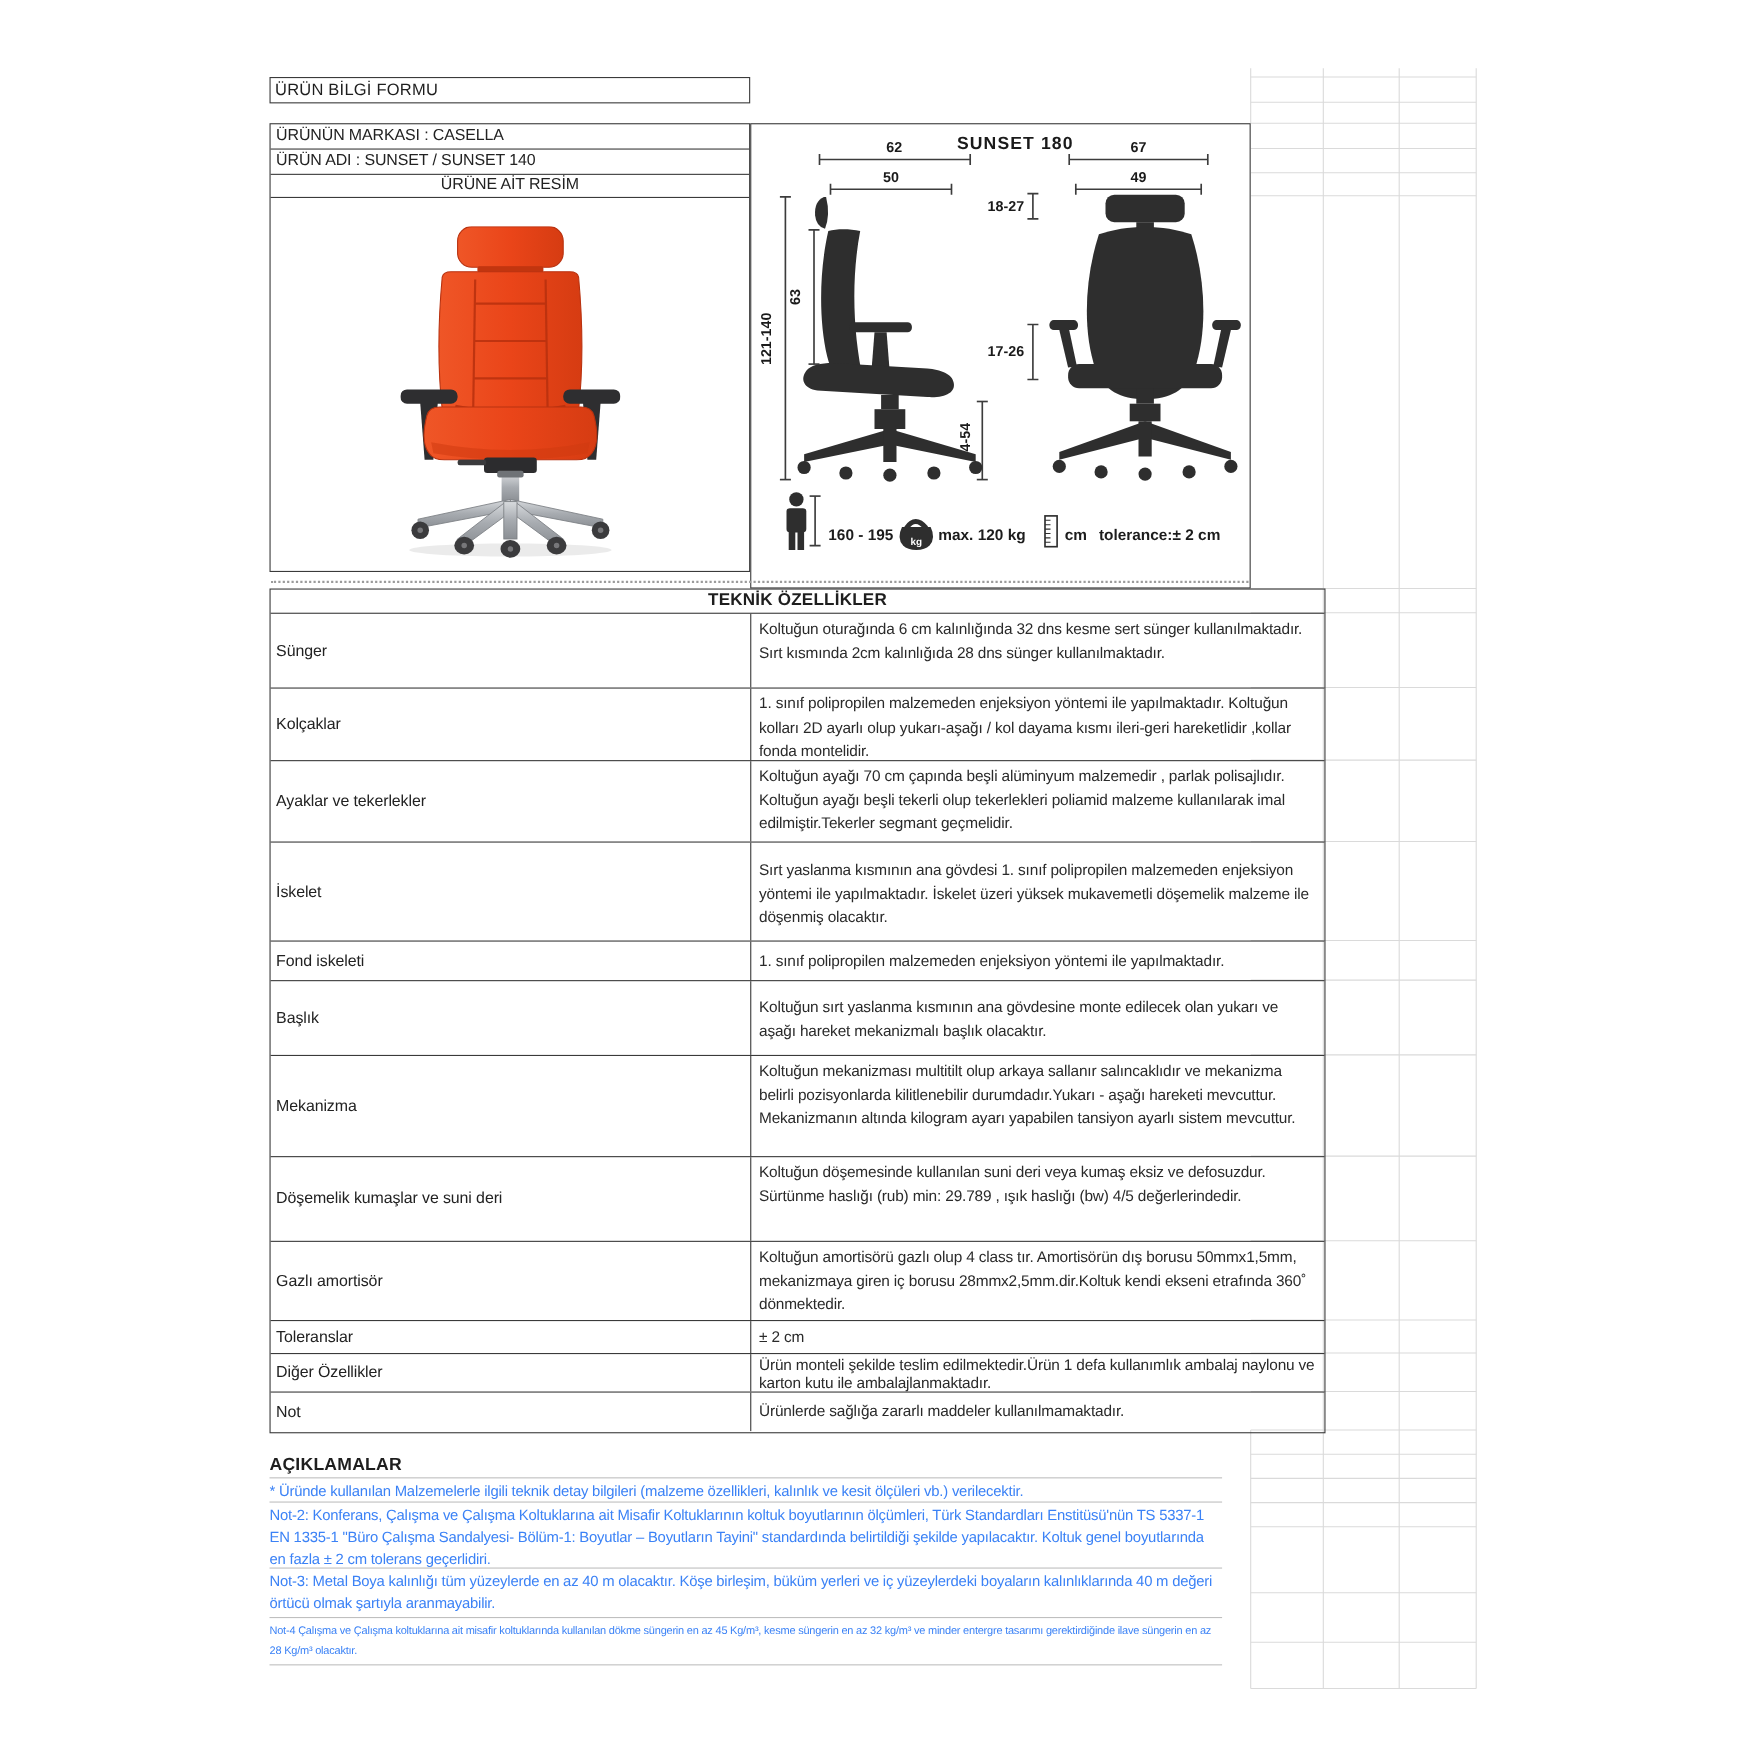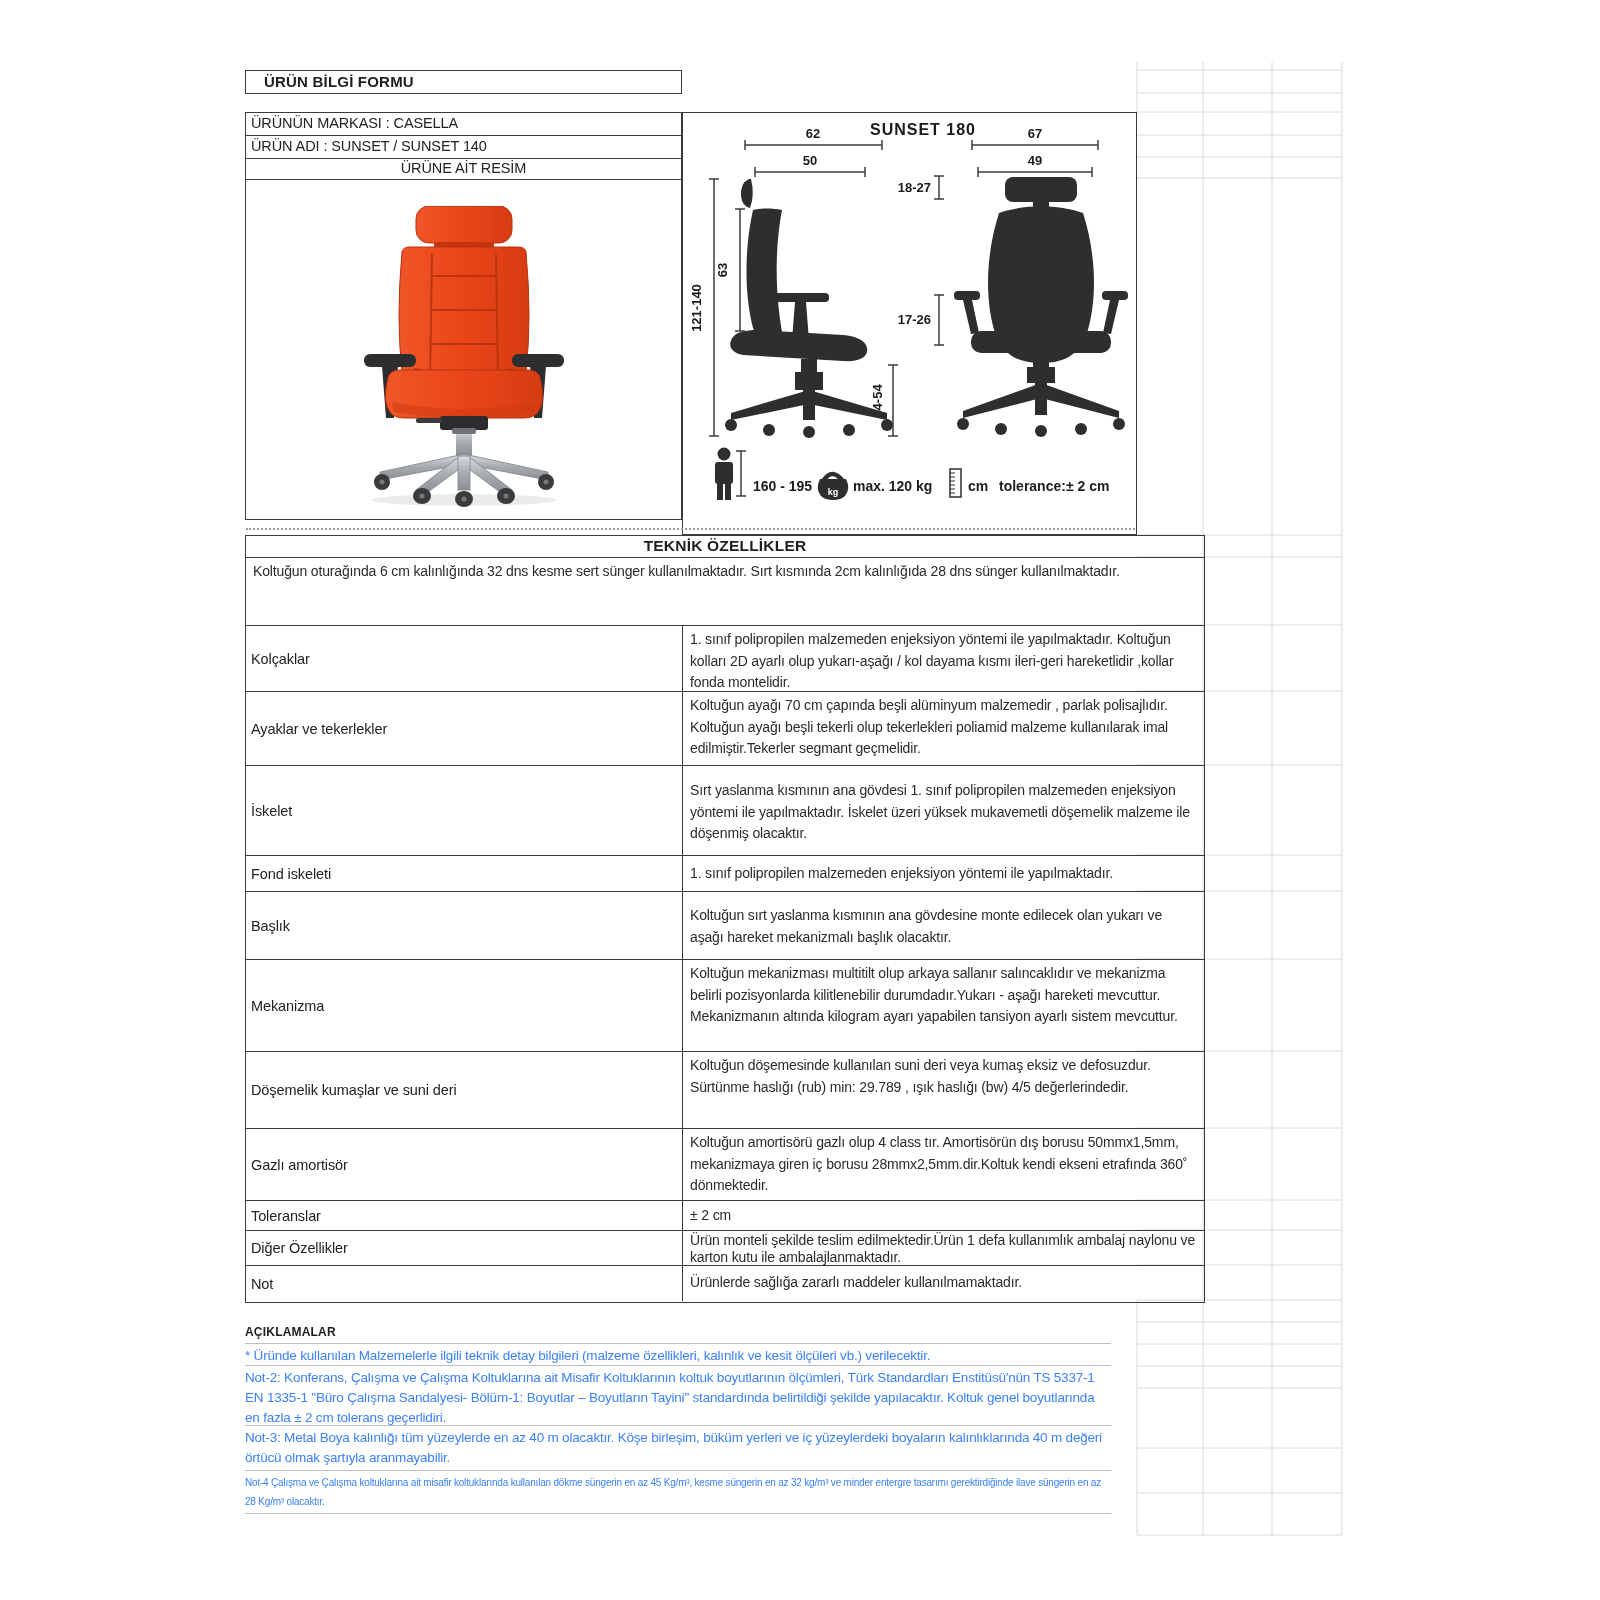--- a/index.html
+++ b/index.html
@@ -6,21 +6,21 @@
   #sheet{
     position:relative;width:1600px;height:1600px;background:#ffffff;
     font-family:"Liberation Sans","DejaVu Sans",sans-serif;color:#1e1e1e;
     overflow:hidden;
   }
   svg text{font-family:"Liberation Sans","DejaVu Sans",sans-serif;}
   #ghost{position:absolute;left:0;top:0;pointer-events:none;}
   .cell-title{
     position:absolute;left:245px;top:70px;width:437px;height:24px;
     border:1.5px solid #3a3a3a;box-sizing:border-box;
-    font-size:15px;font-weight:bold;line-height:21px;padding-left:18px;
+    font-size:15px;font-weight:normal;line-height:21px;padding-left:4px;
     letter-spacing:0.2px;
   }
   #headcol{
     position:absolute;left:245px;top:112px;width:437px;height:408px;
     border:1.5px solid #3a3a3a;box-sizing:border-box;background:#fff;
   }
   .hrow{
     height:23px;border-bottom:1.5px solid #3a3a3a;box-sizing:border-box;
     font-size:14.5px;line-height:21px;padding-left:5px;white-space:nowrap;
     letter-spacing:-0.1px;color:#222;
@@ -52,21 +52,21 @@
     width:437px;flex:0 0 437px;border-right:1.5px solid #3a3a3a;box-sizing:border-box;
     display:flex;align-items:center;padding-left:5px;font-size:14.5px;
     letter-spacing:-0.1px;color:#222;
   }
   .val{
     flex:1;padding:3px 6px 0 7px;font-size:14px;line-height:21.5px;
     letter-spacing:-0.15px;color:#2a2a2a;box-sizing:border-box;
   }
   #notes{position:absolute;left:245px;top:1322px;width:866px;}
   .nhead{
-    height:22px;font-weight:bold;font-size:12px;line-height:20px;
+    height:22px;font-weight:bold;font-size:16px;line-height:20px;
     border-bottom:1px solid #bfbfbf;box-sizing:border-box;letter-spacing:0.2px;
   }
   .nitem{
     font-size:13.5px;line-height:20px;border-bottom:1px solid #bfbfbf;
     box-sizing:border-box;color:#3b82f6;letter-spacing:-0.2px;padding-top:2px;
     overflow:hidden;
   }
   .nitem:last-child{font-size:10px;line-height:19px;}
 </style>
 </head>
@@ -311,20 +311,21 @@
         <text x="316" y="378" font-size="14" font-weight="600" fill="#1c1c1c">tolerance:± 2 cm</text>
       </g>
     </svg>
   </div>
 
   <div class="dotline"></div>
 
   <div id="spectable">
     <div class="spec-header">TEKNİK ÖZELLİKLER</div>
     <div class="srow" style="height:68px">
+      <div class="lbl">Sünger</div>
       <div class="val">Koltuğun oturağında 6 cm  kalınlığında 32 dns kesme sert sünger kullanılmaktadır. Sırt kısmında 2cm kalınlığıda 28 dns sünger kullanılmaktadır.</div>
     </div>
     <div class="srow" style="height:66px">
       <div class="lbl">Kolçaklar</div>
       <div class="val">1. sınıf polipropilen malzemeden enjeksiyon yöntemi ile yapılmaktadır. Koltuğun kolları 2D ayarlı olup yukarı-aşağı / kol dayama kısmı ileri-geri hareketlidir ,kollar  fonda montelidir.</div>
     </div>
     <div class="srow" style="height:74px">
       <div class="lbl">Ayaklar ve tekerlekler</div>
       <div class="val">Koltuğun ayağı  70 cm çapında beşli alüminyum malzemedir , parlak polisajlıdır. Koltuğun ayağı beşli tekerli olup tekerlekleri poliamid malzeme kullanılarak imal edilmiştir.Tekerler  segmant geçmelidir.</div>
     </div>

